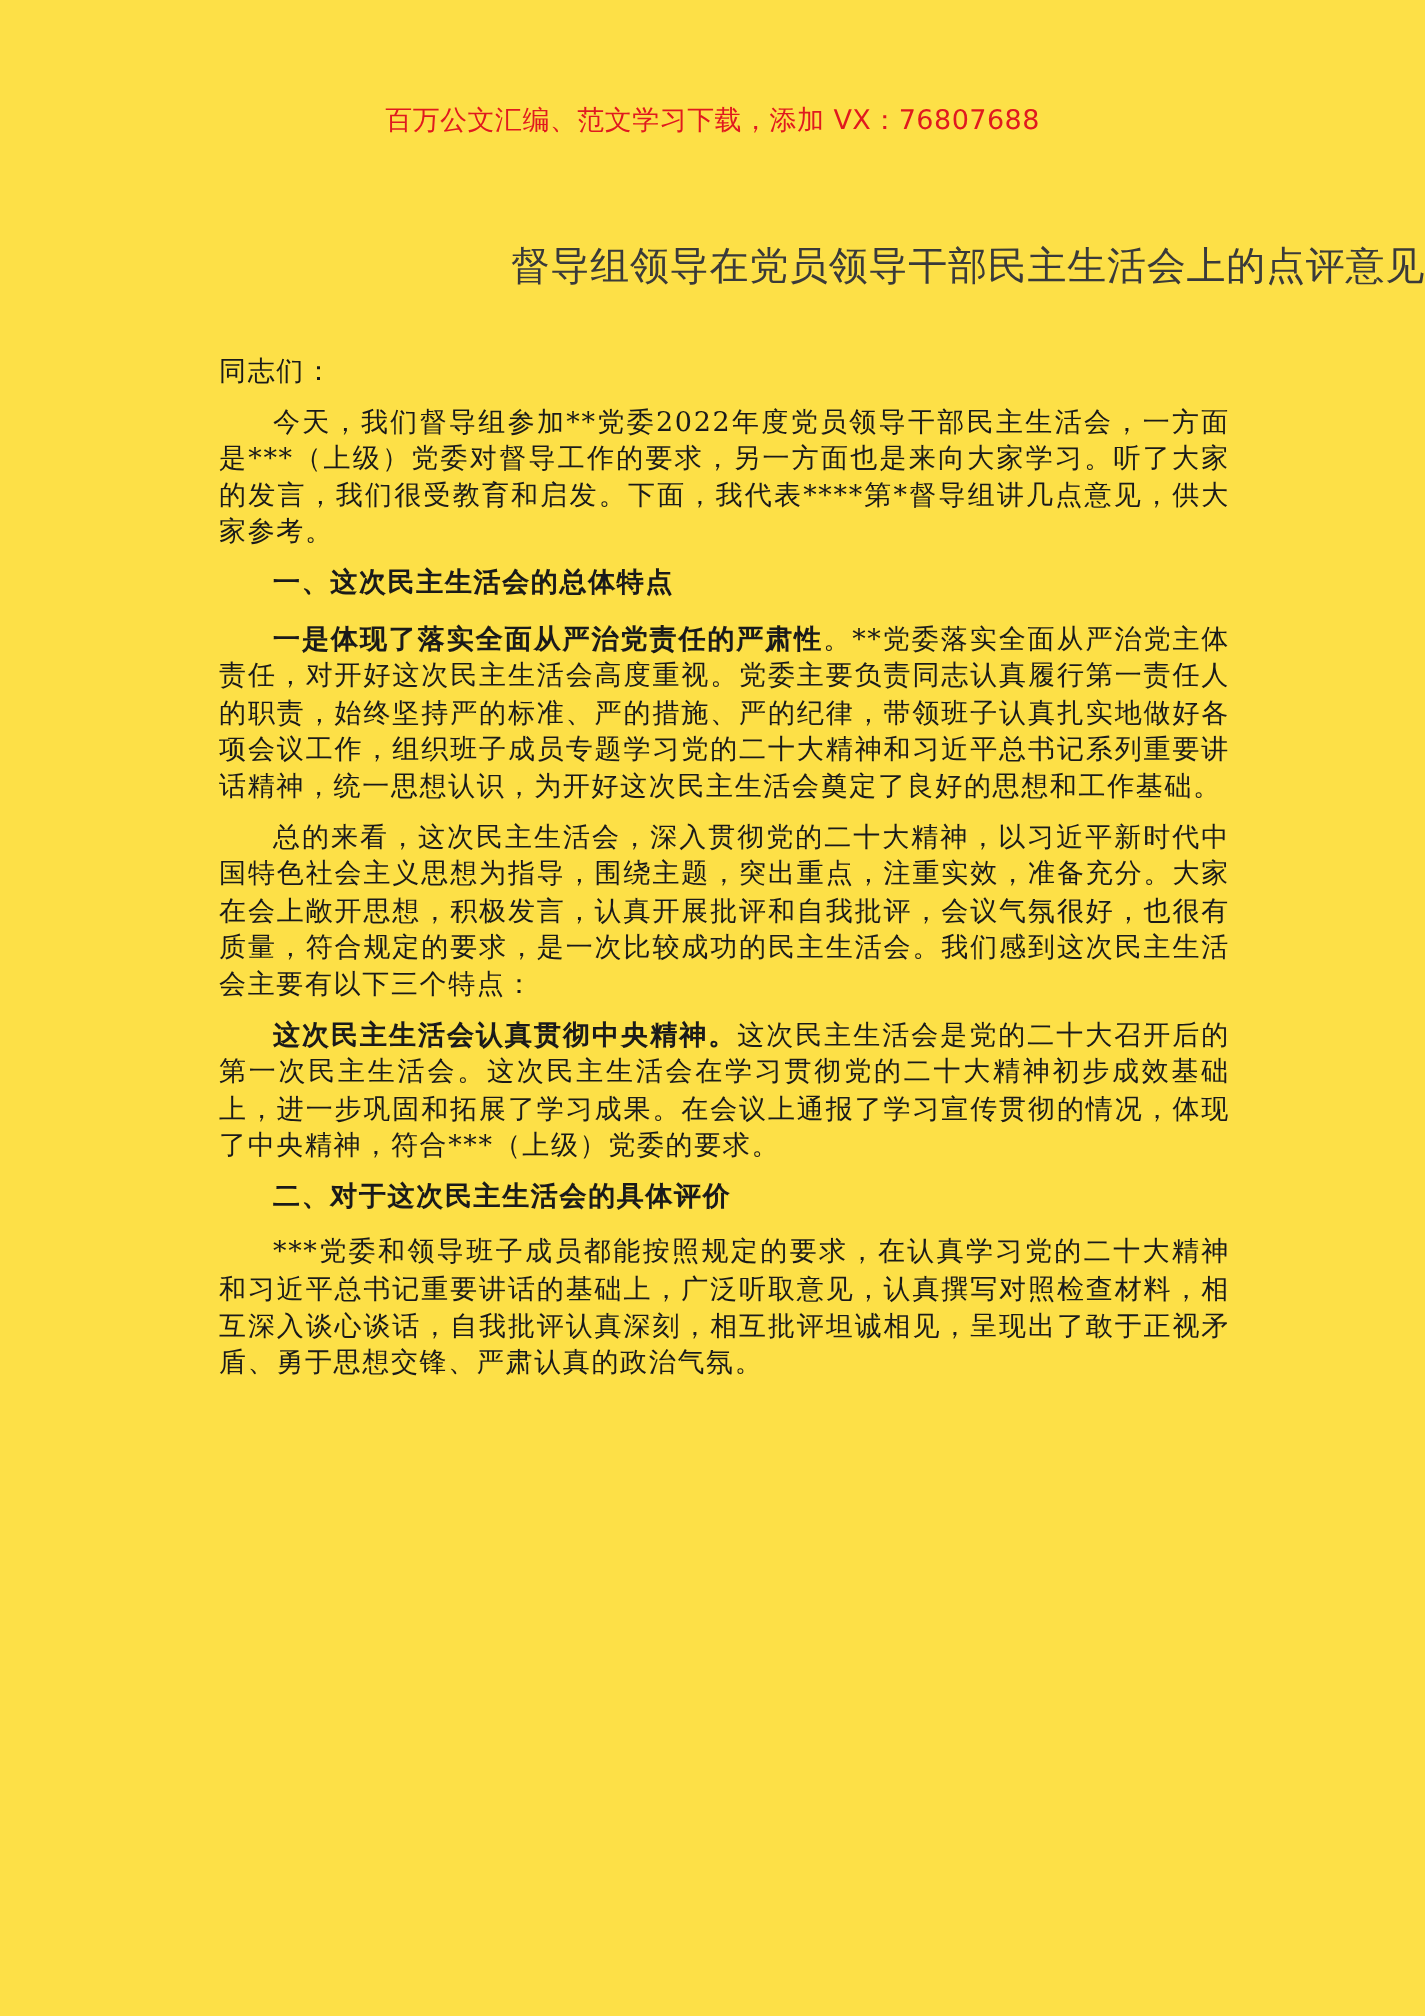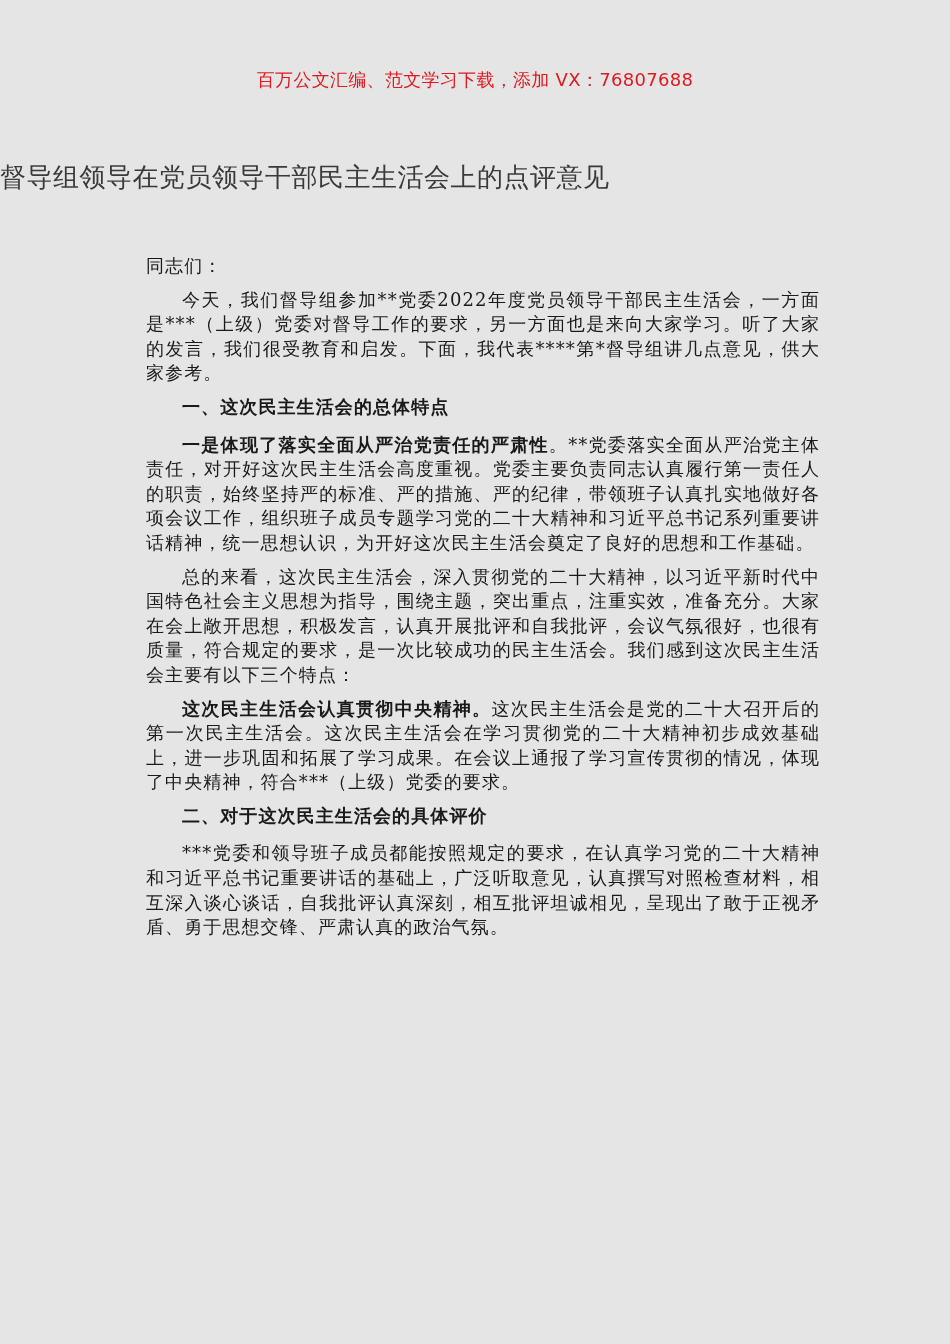--- a/index.html
+++ b/index.html
@@ -1,29 +1,29 @@
 <!DOCTYPE html>
 <html><head>
 <meta charset="utf-8">
 <style>
   html, body { margin: 0; padding: 0; background: #ffffff; }
   body { width: 950px; height: 1344px; position: relative; overflow: hidden; }
-  .page { position: absolute; left: 0; top: 0; width: 950px; height: 1344px; background: #e5e5e5; }
+  .page { position: absolute; left: 0; top: 0; width: 950px; height: 1344px; background: #fde047; }
   .banner {
     position: absolute; top: 68px; left: 0; width: 950px; text-align: center;
     color: #e0191f; font-family: "DejaVu Sans", sans-serif; font-size: 18px; letter-spacing: 0.3px;
   }
   .title {
-    position: absolute; top: 160px; left: 0; width: 950px; text-align: left;
+    position: absolute; top: 160px; left: 0; width: 950px; text-align: right;
     color: #3a3a3a; font-family: "DejaVu Sans", sans-serif; font-size: 26px; letter-spacing: 0.5px;
   }
   .body {
     position: absolute; left: 146px; top: 236px; width: 674px;
     font-family: "DejaVu Serif", serif; font-size: 18px; color: #1a1a1a;
-    line-height: 24.6px; letter-spacing: 1.1px; text-align: justify; margin-top: 18px;
+    line-height: 24.6px; letter-spacing: 1.1px; text-align: justify;
   }
   .body p { margin: 0 0 9px 0; }
   .indent { text-indent: 2em; }
   .heading { font-family: "DejaVu Sans", sans-serif; font-weight: bold; text-indent: 2em; margin-bottom: 13px !important; }
   .lead { font-family: "DejaVu Sans", sans-serif; font-weight: bold; }
 </style>
 </head>
 <body>
 
 <div class="page">

